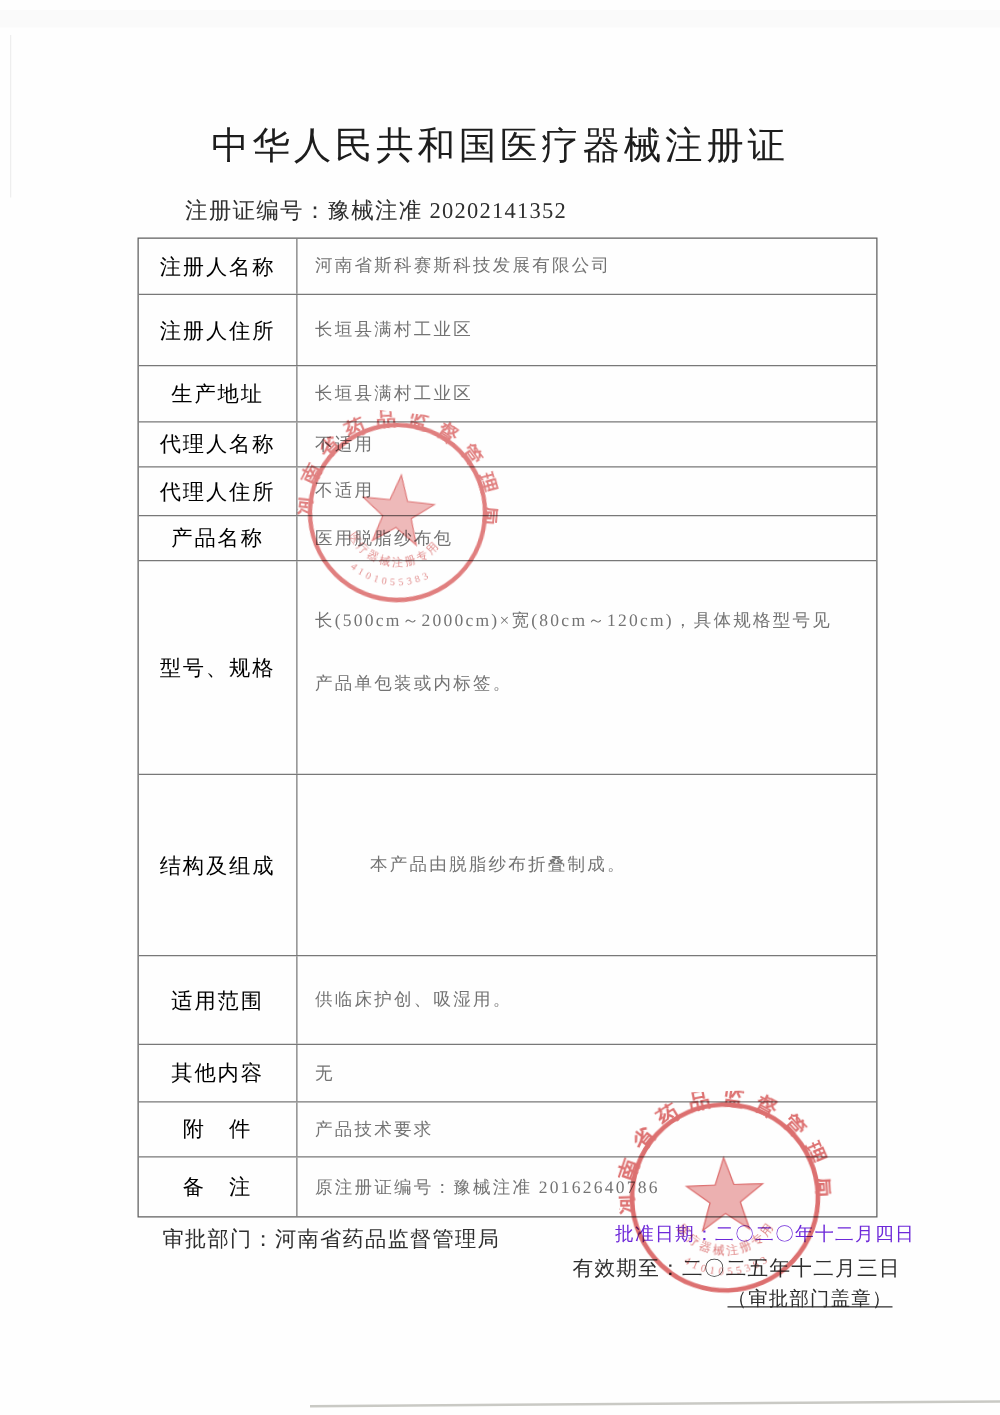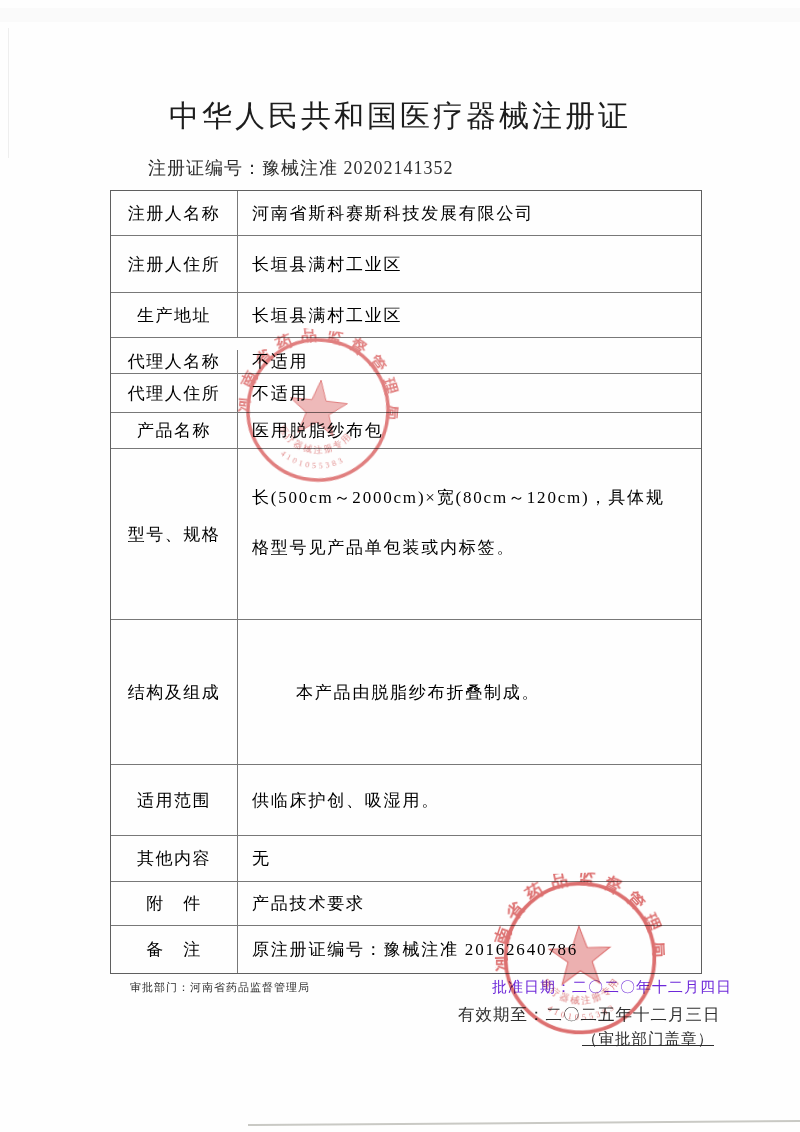--- a/index.html
+++ b/index.html
@@ -31,29 +31,29 @@
   .row{display:flex;box-sizing:border-box;border-bottom:1px solid #787878;}
   .row:last-child{border-bottom:none;}
   .cell-label{
     width:127px;box-sizing:border-box;border-right:1px solid #787878;
     display:flex;align-items:center;justify-content:center;
     font-size:17px;letter-spacing:1.5px;color:#000000;text-align:center;
   }
   .cell-value{
     flex:1;box-sizing:border-box;padding-left:14px;padding-right:10px;
     display:flex;align-items:center;
-    font-size:17px;letter-spacing:1.8px;color:#000000;
+    font-size:14px;letter-spacing:1.8px;color:#737373;
   }
   
-  .r0{height:45px;} .r1{height:57px;} .r2{height:45px;} .r3{height:36px;align-items:flex-end;}
+  .r0{height:45px;} .r1{height:57px;} .r2{height:45px;} .r3{height:36px;}
   .r4{height:39px;} .r5{height:36px;} .r6{height:171px;} .r7{height:145px;gap:44px;}
   .r8{height:71px;} .r9{height:44px;} .r10{height:46px;} .r11{height:47px;}
   .r6 .cell-value{align-items:flex-start;padding-top:24px;line-height:50px;max-width:440px;}
 
-  .footer-dept{position:absolute;left:130px;top:980px;font-size:11px;letter-spacing:1px;color:#2e2e2e;}
+  .footer-dept{position:absolute;left:130px;top:980px;font-size:17px;letter-spacing:1px;color:#2e2e2e;}
   .footer-approve-date{position:absolute;left:458px;top:978px;font-size:15px;letter-spacing:1px;color:#6d28d9;margin-left:34px;}
   .footer-valid-until{position:absolute;left:458px;top:1004px;font-size:16.5px;letter-spacing:1px;color:#2e2e2e;}
   .footer-seal-note{position:absolute;left:582px;top:1029px;font-size:15.5px;letter-spacing:1px;color:#2e2e2e;text-decoration:underline;}
 
   .stamp{position:absolute;mix-blend-mode:multiply;filter:blur(0.3px);}
   .stamp-1{left:238px;top:330px;width:160px;height:160px;opacity:0.78;transform:rotate(6deg);}
   .stamp-2{left:495px;top:873px;width:170px;height:170px;opacity:0.88;transform:rotate(-2deg);}
   .stamp svg{width:100%;height:100%;}
 </style>
 </head>

